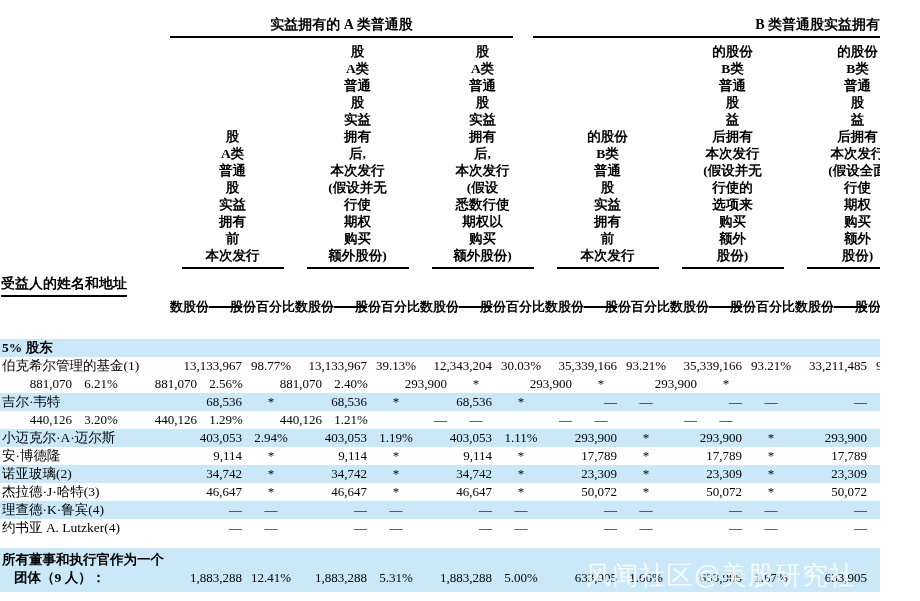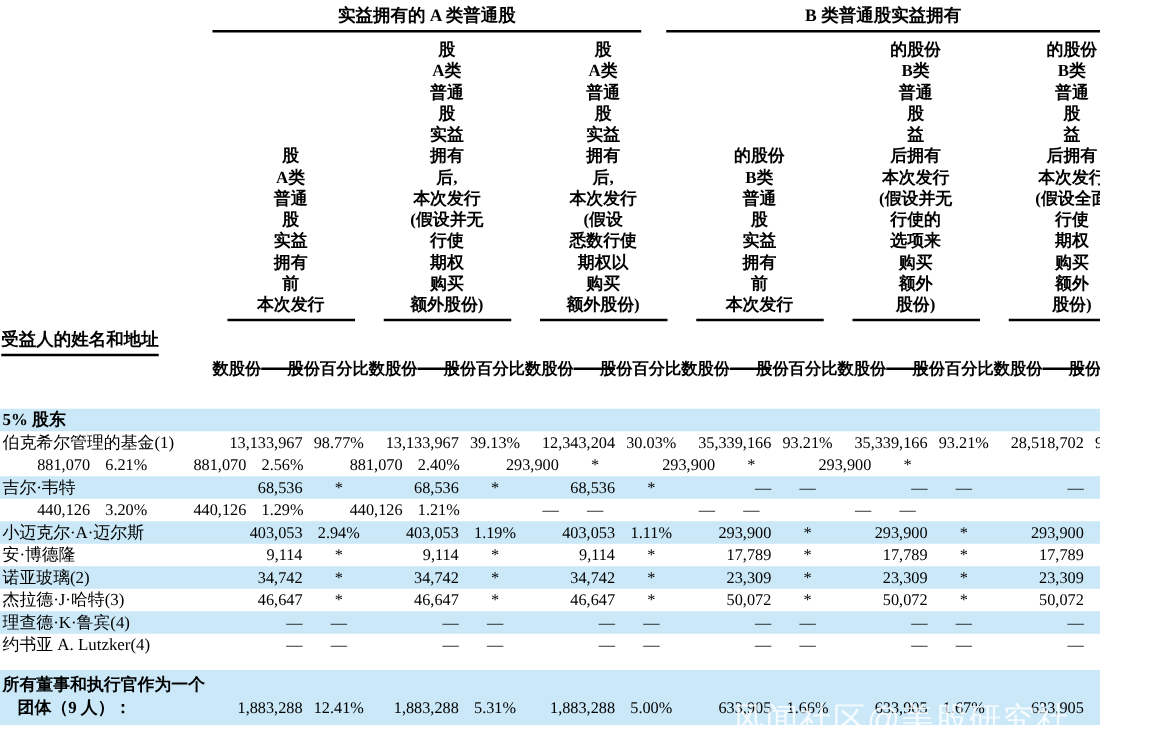--- a/index.html
+++ b/index.html
@@ -1,33 +1,33 @@
 <!DOCTYPE html>
 <html><head>
 <meta charset="utf-8">
 <style>
   html,body{margin:0;padding:0;background:#fff;}
   .page{
     position:relative;width:880px;height:601px;overflow:hidden;background:#fff;color:#000;
     font-family:"Liberation Serif","DejaVu Serif",serif;
-    padding-top:4px;box-sizing:border-box;
+    padding-top:16px;box-sizing:border-box;
     --hl:#cae8f7;
   }
   .row{display:flex;align-items:center;}
   .c-label{width:170px;flex:none;box-sizing:border-box;}
   .c-num{width:77px;flex:none;box-sizing:border-box;text-align:right;padding-right:5px;}
   .c-pct{width:48px;flex:none;box-sizing:border-box;text-align:center;}
   .c-group{width:125px;flex:none;box-sizing:border-box;}
 
   
   .titles{height:25px;align-items:flex-start;}
   .title-cell{font-weight:bold;font-size:14px;text-align:center;border-bottom:2px solid #000;padding-bottom:2px;white-space:nowrap;}
   .title-a{width:352px;}
   .gap-a{width:20px;flex:none;}
-  .title-b{width:356px;}
+  .title-b{width:356px;text-align:right;}
 
   
   .stacks{height:228px;align-items:flex-end;}
   .stack{display:flex;flex-direction:column;justify-content:flex-end;align-items:center;
          height:100%;font-weight:bold;font-size:13.5px;line-height:17px;}
   .gline{white-space:nowrap;}
   .g-underline{width:102px;height:0;border-bottom:2.5px solid #000;margin-top:3px;}
 
   
   .subheads{height:62px;align-items:flex-end;margin-top:6px;margin-bottom:2px;}
@@ -238,21 +238,21 @@
         <div class="c-num num-font">13,133,967</div>
         <div class="c-pct num-font">98.77%</div>
         <div class="c-num num-font">13,133,967</div>
         <div class="c-pct num-font">39.13%</div>
         <div class="c-num num-font">12,343,204</div>
         <div class="c-pct num-font">30.03%</div>
         <div class="c-num num-font">35,339,166</div>
         <div class="c-pct num-font">93.21%</div>
         <div class="c-num num-font">35,339,166</div>
         <div class="c-pct num-font">93.21%</div>
-        <div class="c-num num-font">28,518,702</div>
+        <div class="c-num num-font">33,211,485</div>
         <div class="c-pct num-font">93.10%</div>
       </div>
       <div class="row trow">
         <div class="c-num num-font">881,070</div>
         <div class="c-pct num-font">6.21%</div>
         <div class="c-num num-font">881,070</div>
         <div class="c-pct num-font">2.56%</div>
         <div class="c-num num-font">881,070</div>
         <div class="c-pct num-font">2.40%</div>
         <div class="c-num num-font">293,900</div>

